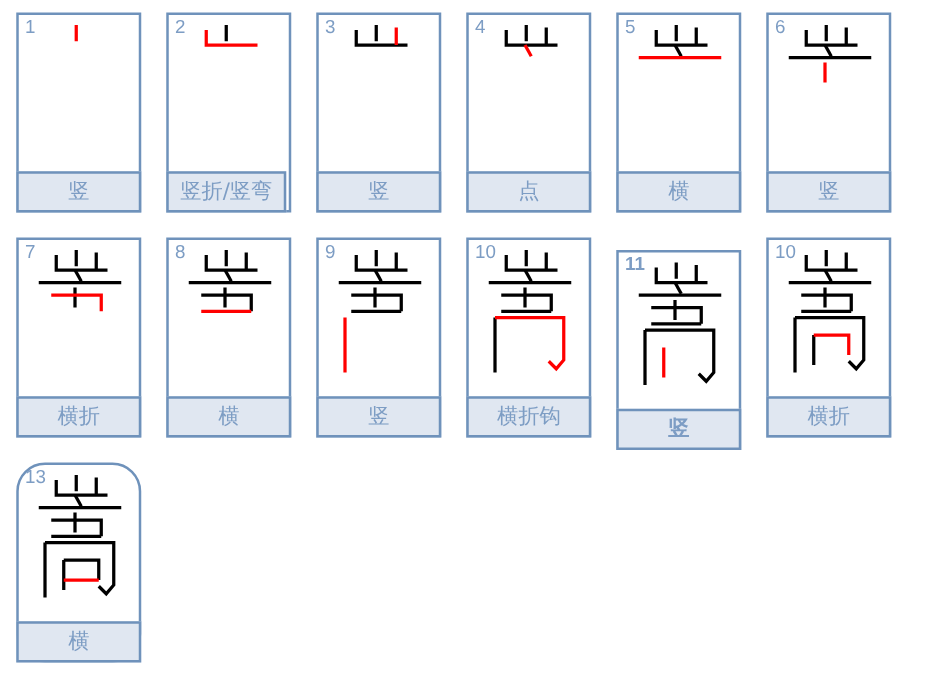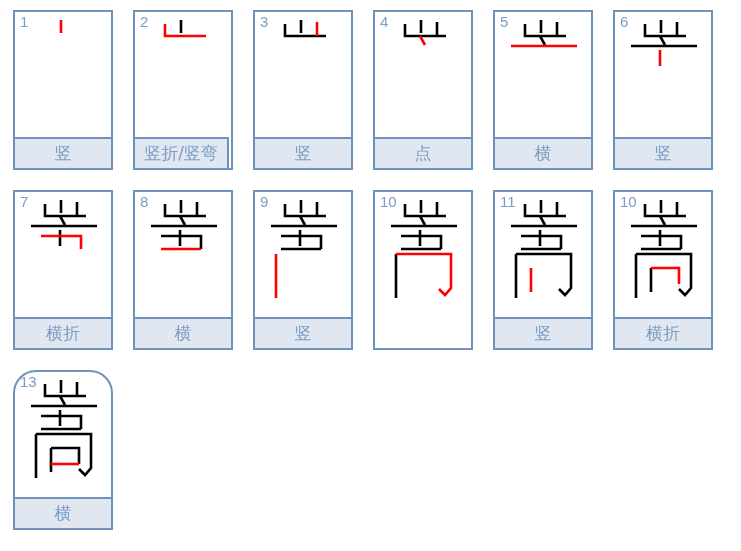--- a/index.html
+++ b/index.html
@@ -206,22 +206,23 @@
           <path d="M 45 24 L 50 33" fill="none" stroke="#000000" stroke-width="2.6" stroke-linecap="butt" stroke-linejoin="miter"></path>
           <path d="M 16 34 L 82 34" fill="none" stroke="#000000" stroke-width="2.6" stroke-linecap="butt" stroke-linejoin="miter"></path>
           <path d="M 45 38 L 45 54" fill="none" stroke="#000000" stroke-width="2.6" stroke-linecap="butt" stroke-linejoin="miter"></path>
           <path d="M 26 44 L 66 44 L 66 57" fill="none" stroke="#000000" stroke-width="2.6" stroke-linecap="butt" stroke-linejoin="miter"></path>
           <path d="M 26 57 L 66 57" fill="none" stroke="#000000" stroke-width="2.6" stroke-linecap="butt" stroke-linejoin="miter"></path>
           <path d="M 21 62 L 21 106" fill="none" stroke="#000000" stroke-width="2.6" stroke-linecap="butt" stroke-linejoin="miter"></path>
           <path d="M 21 62 L 76 62 L 76 96 L 70 103 L 64 97" fill="none" stroke="#ff0000" stroke-width="2.6" stroke-linecap="butt" stroke-linejoin="miter"></path>
         </svg>
       </div>
       <div class="idx">10</div>
-    </div>
-    <div class="cell" style="left: 493px; top: 190px;">
+      <div class="namebar">横折钩</div>
+    </div>
+    <div class="cell" style="left: 493px; top: 200px; font-weight: bold;">
       <div class="canvas-wrap">
         <svg class="glyph" viewBox="0 0 96 127" width="96" height="127">
           <path d="M 46 8 L 46 21" fill="none" stroke="#000000" stroke-width="2.6" stroke-linecap="butt" stroke-linejoin="miter"></path>
           <path d="M 30 12 L 30 24 L 71 24" fill="none" stroke="#000000" stroke-width="2.6" stroke-linecap="butt" stroke-linejoin="miter"></path>
           <path d="M 62 10 L 62 24" fill="none" stroke="#000000" stroke-width="2.6" stroke-linecap="butt" stroke-linejoin="miter"></path>
           <path d="M 45 24 L 50 33" fill="none" stroke="#000000" stroke-width="2.6" stroke-linecap="butt" stroke-linejoin="miter"></path>
           <path d="M 16 34 L 82 34" fill="none" stroke="#000000" stroke-width="2.6" stroke-linecap="butt" stroke-linejoin="miter"></path>
           <path d="M 45 38 L 45 54" fill="none" stroke="#000000" stroke-width="2.6" stroke-linecap="butt" stroke-linejoin="miter"></path>
           <path d="M 26 44 L 66 44 L 66 57" fill="none" stroke="#000000" stroke-width="2.6" stroke-linecap="butt" stroke-linejoin="miter"></path>
           <path d="M 26 57 L 66 57" fill="none" stroke="#000000" stroke-width="2.6" stroke-linecap="butt" stroke-linejoin="miter"></path>

